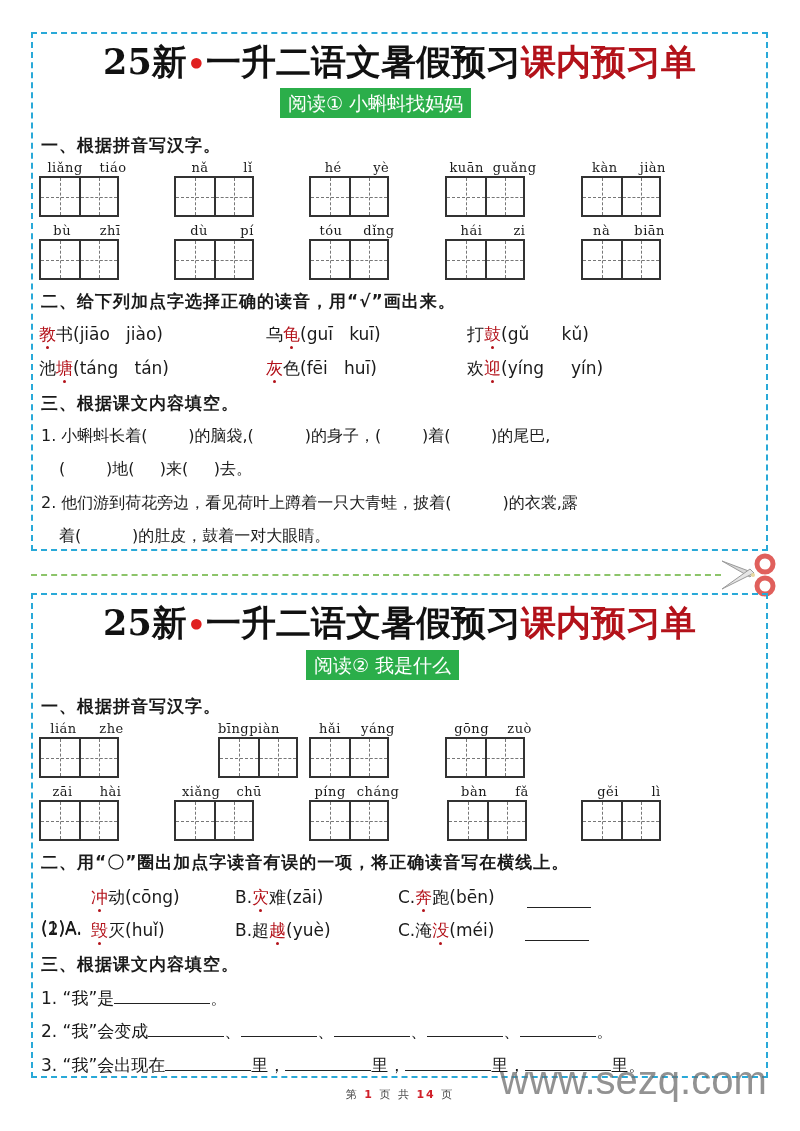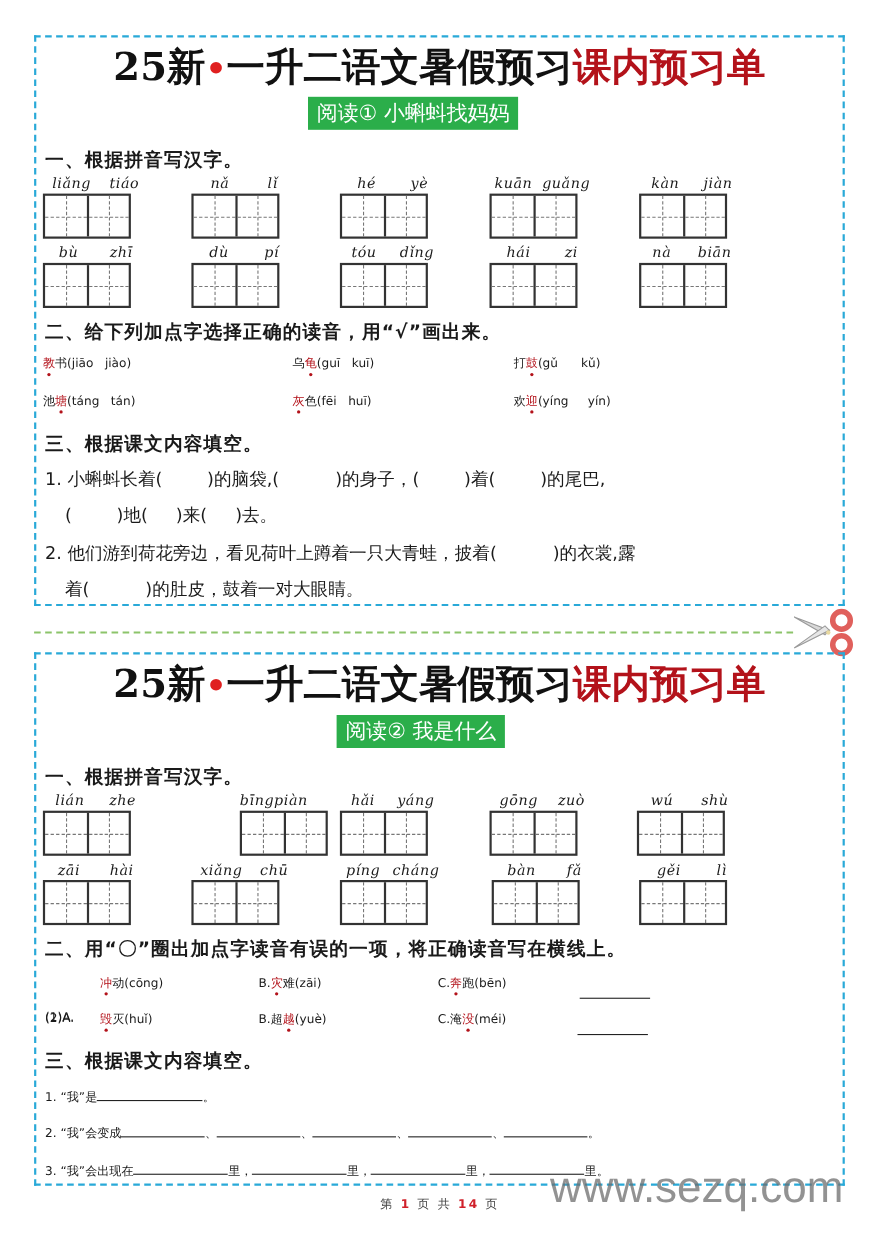--- a/index.html
+++ b/index.html
@@ -30,36 +30,36 @@
       padding: 0 8px; white-space: nowrap;
     }
     .c1 .badge { top: 54px; left: 247px; }
     .c2 .badge { top: 55px; left: 273px; }
 
     .sec {
       position: absolute; left: 8px; font-weight: bold; font-size: 17px; white-space: nowrap; letter-spacing: 1px;
     }
 
     
-    .pgroup { position: absolute; width: 96px; font-style: italic; }
+    .pgroup { position: absolute; width: 96px; }
     .pgroup .py {
       display: flex; justify-content: space-around; font-family: "DejaVu Serif", serif; font-size: 13px;
       height: 16px; line-height: 16px; white-space: nowrap; letter-spacing: 0.5px;
     }
     .pgroup .boxes { display: flex; border: 2px solid #333; height: 41px; width: 80px; }
     .pgroup .cell { position: relative; width: 50%; height: 100%; }
     .pgroup .cell + .cell { border-left: 2px solid #333; }
     .pgroup .cell::before {
       content: ""; position: absolute; left: 50%; top: 0; bottom: 0; border-left: 1px dashed #777;
     }
     .pgroup .cell::after {
       content: ""; position: absolute; top: 50%; left: 0; right: 0; border-top: 1px dashed #777;
     }
 
-    .line { position: absolute; left: 8px; font-size: 11px; white-space: nowrap; }
+    .line { position: absolute; left: 8px; font-size: 17px; white-space: nowrap; }
     .em { color: #b3121a; position: relative; }
     .em::after {
       content: ""; position: absolute; left: 50%; bottom: -5px; width: 3px; height: 3px;
       margin-left: -1.5px; border-radius: 50%; background: #b3121a;
     }
     .py-inline { font-family: "DejaVu Sans", sans-serif; }
 
     .blank { display: inline-block; border-bottom: 1px solid #222; height: 14px; vertical-align: baseline; }
 
     .cutline {
@@ -257,30 +257,20 @@
   <div class="pgroup" style="left:412px; top:126px;">
       <div class="py">
         <span>gōng</span>
         <span>zuò</span>
       </div>
       <div class="boxes">
         <div class="cell"></div>
         <div class="cell"></div>
       </div>
     </div>
-  <div class="pgroup" style="left:546px; top:126px;">
-      <div class="py">
-        <span>wú</span>
-        <span>shù</span>
-      </div>
-      <div class="boxes">
-        <div class="cell"></div>
-        <div class="cell"></div>
-      </div>
-    </div>
 
   <div class="pgroup" style="left:6px; top:189px;">
       <div class="py">
         <span>zāi</span>
         <span>hài</span>
       </div>
       <div class="boxes">
         <div class="cell"></div>
         <div class="cell"></div>
       </div>

